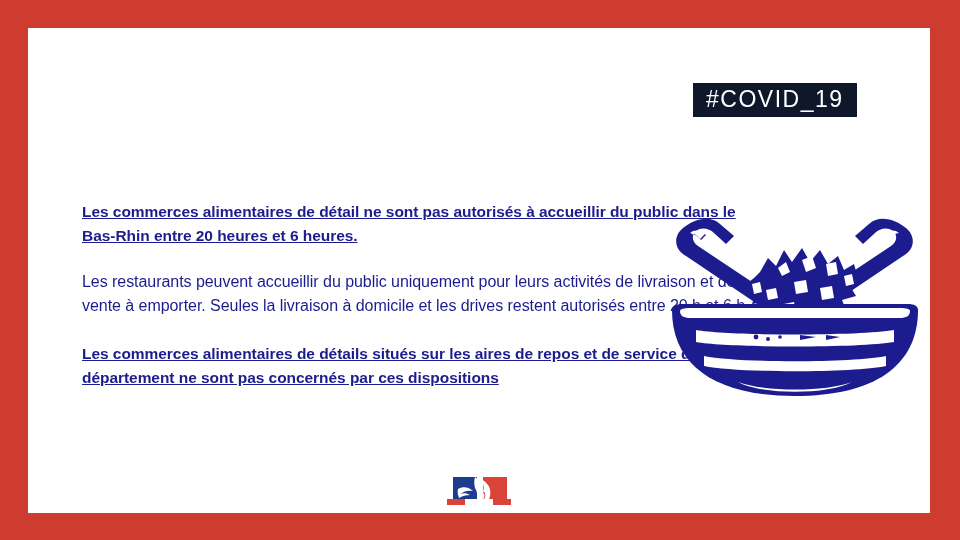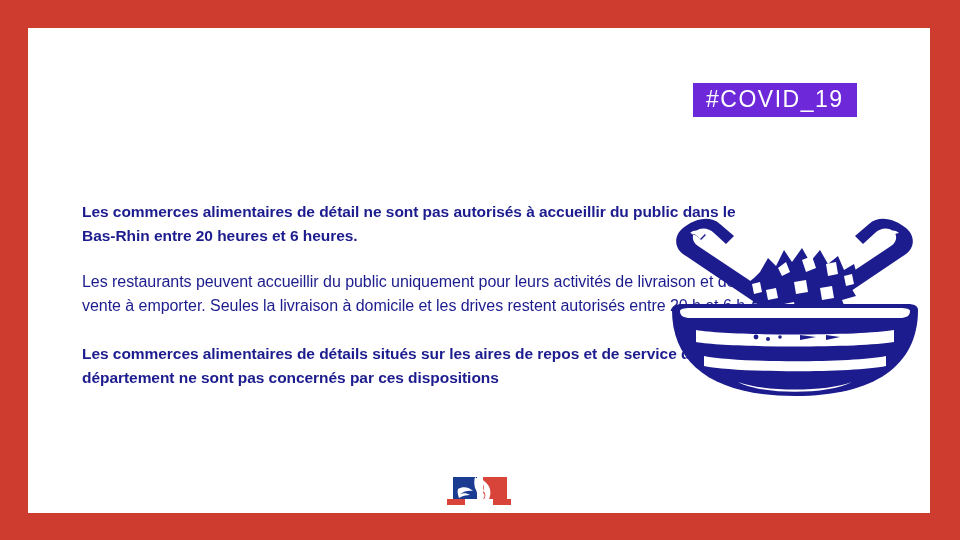--- a/index.html
+++ b/index.html
@@ -36,21 +36,21 @@
     font-weight:bold;
     line-height:34px;
     letter-spacing:-0.1px;
   }
 
   
   #covid-badge {
     position:absolute;
     left:665px; top:55px;
     padding:4px 13px 6px 13px;
-    background:#6d28d9;
+    background:#0f172a;
     color:#FFFFFF;
     font-size:23px;
     font-weight:normal;
     letter-spacing:1.5px;
     line-height:24px;
     white-space:nowrap;
   }
 
   
   #body-text {
@@ -58,21 +58,21 @@
     left:54px; top:172px;
     width:680px;
     color:#1C1C8E;
   }
 
   .para {
     font-size:15.5px;
     line-height:24px;
     letter-spacing:-0.05px;
   }
-  .para.bold { font-weight:bold; }
+  .para.bold { font-weight:bold;text-decoration:underline; }
   .para.normal { font-weight:normal; font-size:16px; }
 
   .gap-a { height:22px; }
   .gap-b { height:24px; }
 
   
   #bowl {
     position:absolute;
     left:632px; top:178px;
     width:270px; height:192px;

